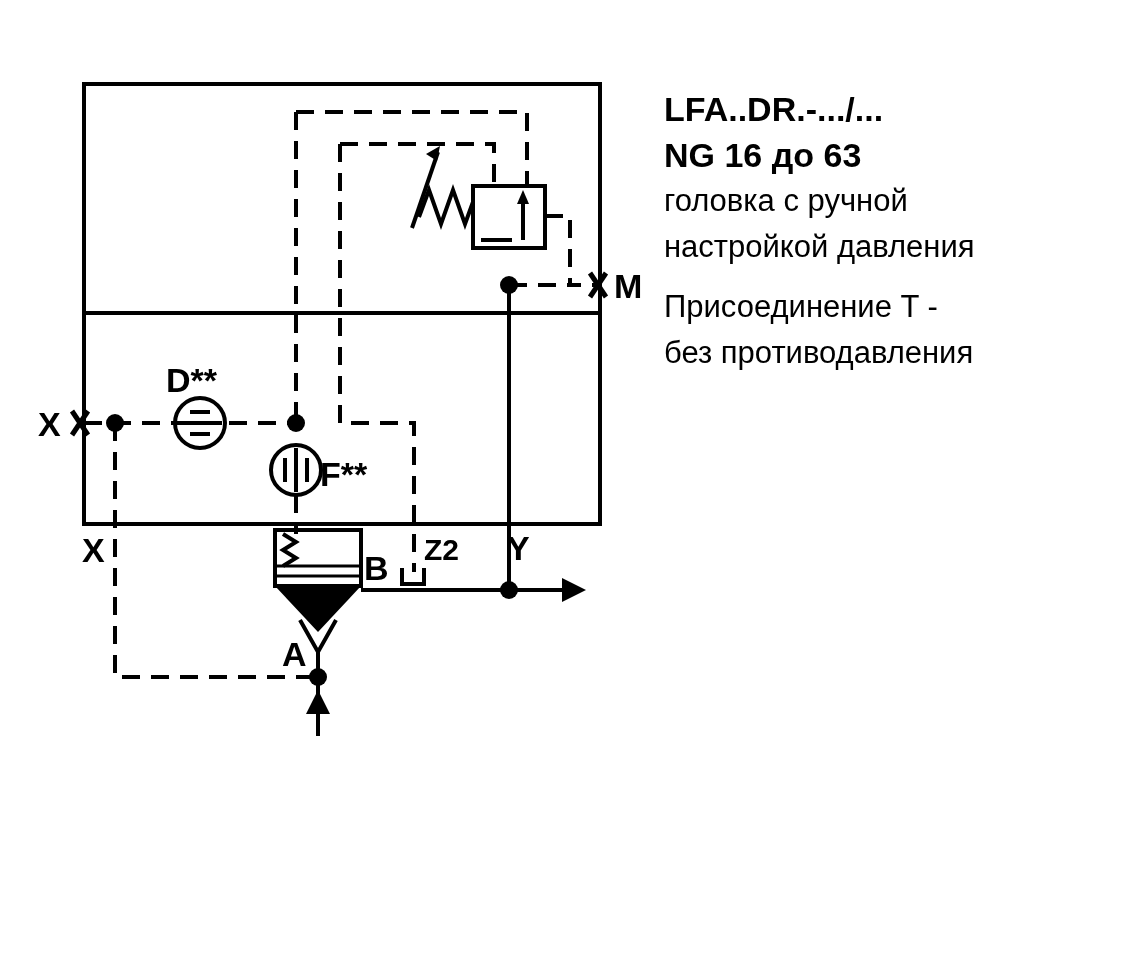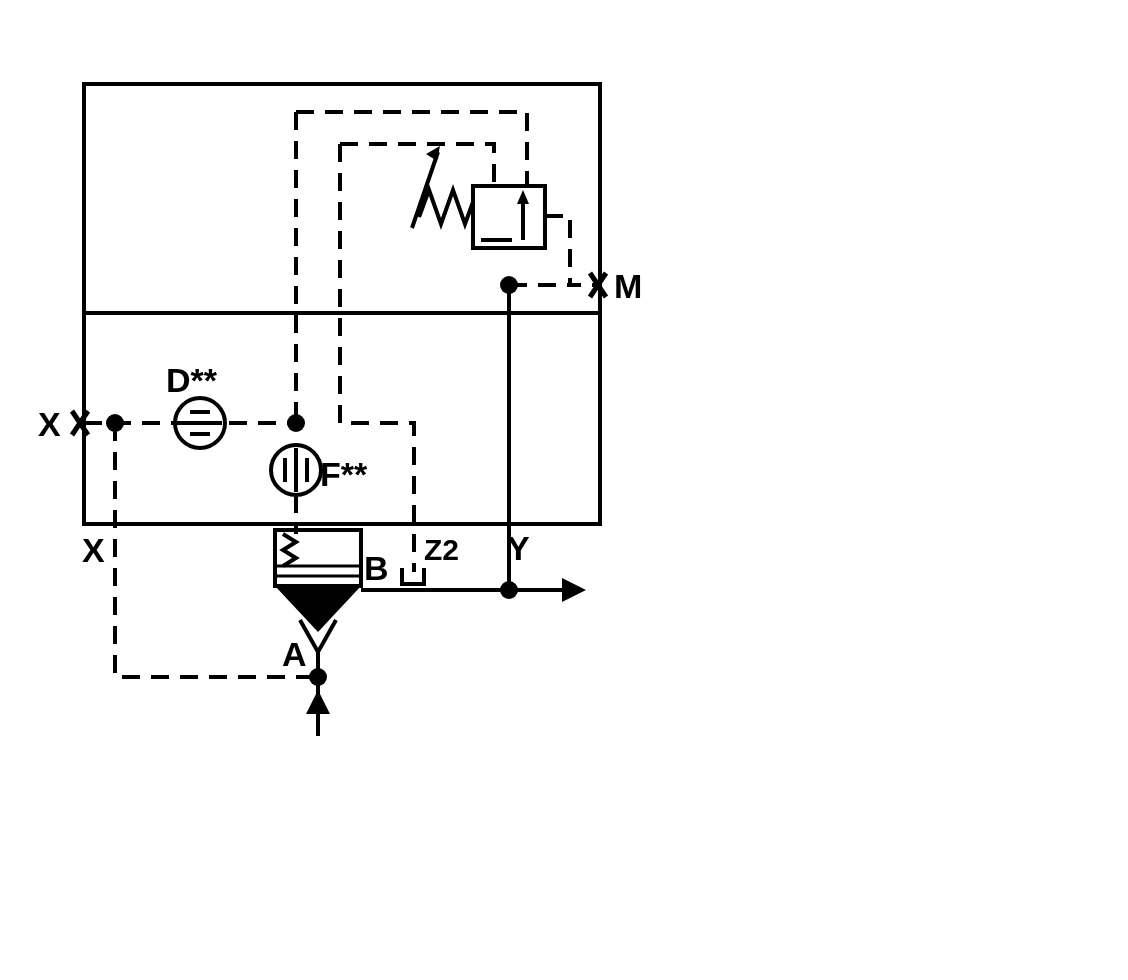--- a/index.html
+++ b/index.html
@@ -144,14 +144,23 @@
     <text class="lbl lbl-big" x="364" y="580">B</text>
     <text class="lbl lbl-big" x="507" y="560">Y</text>
 
     <line x1="318" y1="652" x2="318" y2="736" stroke="#000" stroke-width="4"></line>
     <polygon points="318,690 306,714 330,714" fill="#000"></polygon>
     <circle cx="318" cy="677" r="9" fill="#000"></circle>
     <text class="lbl lbl-big" x="282" y="666">A</text>
 
   </svg>
 
+  <div class="legend">
+    <div class="title-line">LFA..DR.-.../...</div>
+    <div class="title-line">NG 16 до 63</div>
+    <div class="desc-line">головка с ручной</div>
+    <div class="desc-line">настройкой давления</div>
+    <div class="block-gap"></div>
+    <div class="desc-line">Присоединение T -</div>
+    <div class="desc-line">без противодавления</div>
+  </div>
 
 </div>
 
 </body></html>

